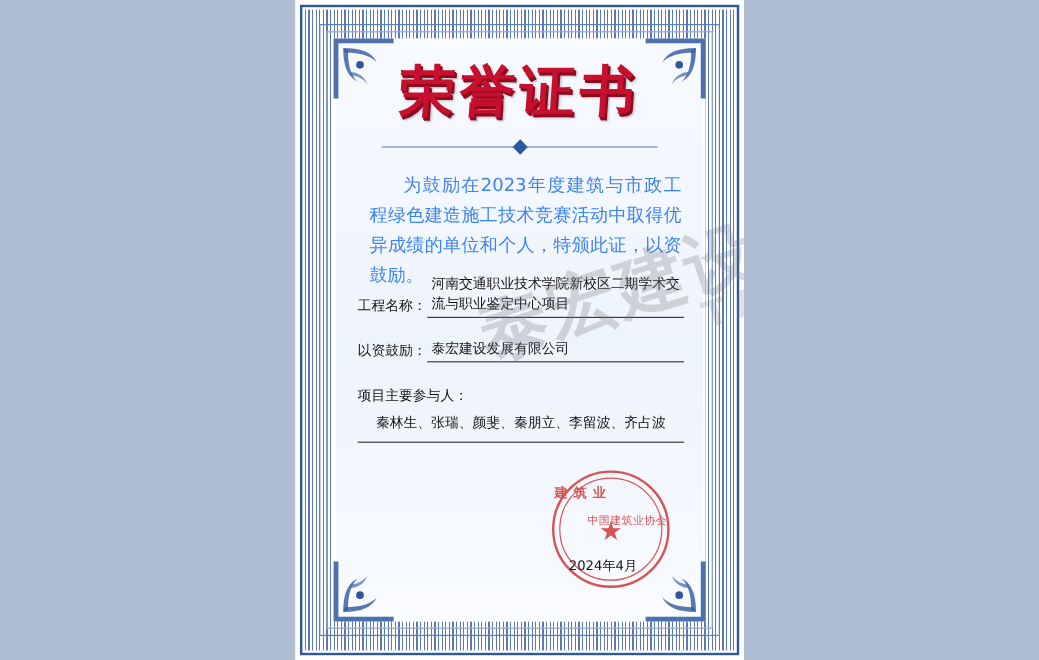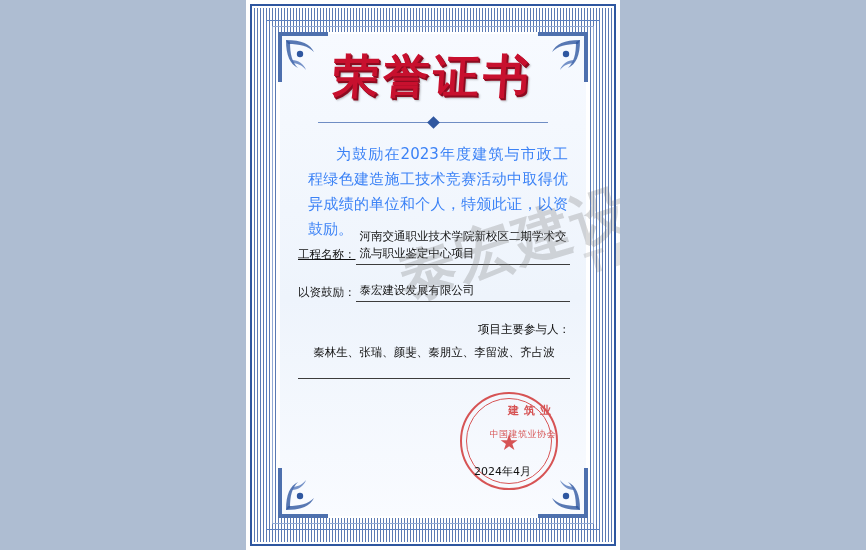--- a/index.html
+++ b/index.html
@@ -157,32 +157,31 @@
     min-height: 16px;
   }
   .field-value {
     font-family: "DejaVu Sans", sans-serif;
     font-size: 11.5px;
     color: #111;
     line-height: 17px;
     display: block;
   }
   .field-value.two-line { line-height: 17px; }
-  .field-row.tall .field-label { padding-bottom: 3px; text-decoration: underline; }
+  .field-row.tall .field-label { padding-bottom: 3px; }
 
   .participants-label {
     font-family: "DejaVu Sans", sans-serif;
     font-size: 11.5px;
     color: #111;
     margin: 20px 0 8px 0;
-    text-align: right;
   }
   .participants-line {
     border-bottom: 1px solid #3c3c3c;
-    padding-bottom: 18px;
+    padding-bottom: 8px;
     font-family: "DejaVu Sans", sans-serif;
     font-size: 11.5px;
     color: #111;
     text-align: center;
   }
 
   
   .seal {
     position: absolute;
     left: 214px;
@@ -196,21 +195,21 @@
   }
   .seal-ring {
     position: absolute;
     left: 4px; top: 4px; right: 4px; bottom: 4px;
     border: 1px solid #d03030;
     border-radius: 50%;
   }
   .seal-arc {
     position: absolute;
     left: 0; right: 0; top: 9px;
-    text-align: right;
+    text-align: left;
     font-family: "DejaVu Sans", sans-serif;
     font-size: 11px;
     font-weight: bold;
     letter-spacing: 5px;
     color: #d03030;
   }
   .seal-star {
     position: absolute;
     left: 50%; top: 38px;
     margin-left: -11px;

